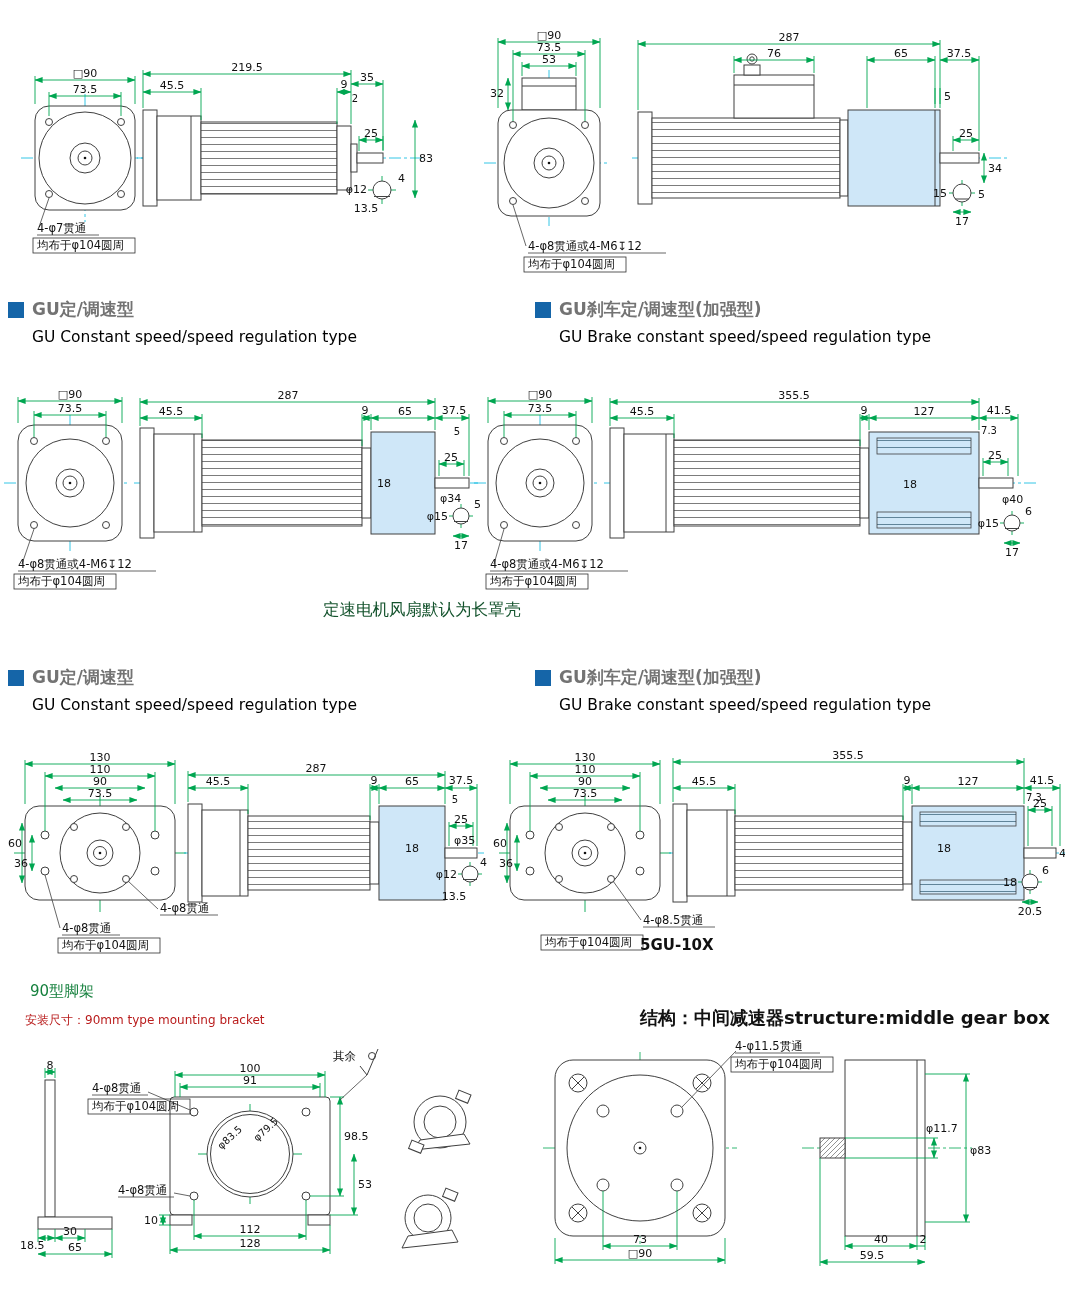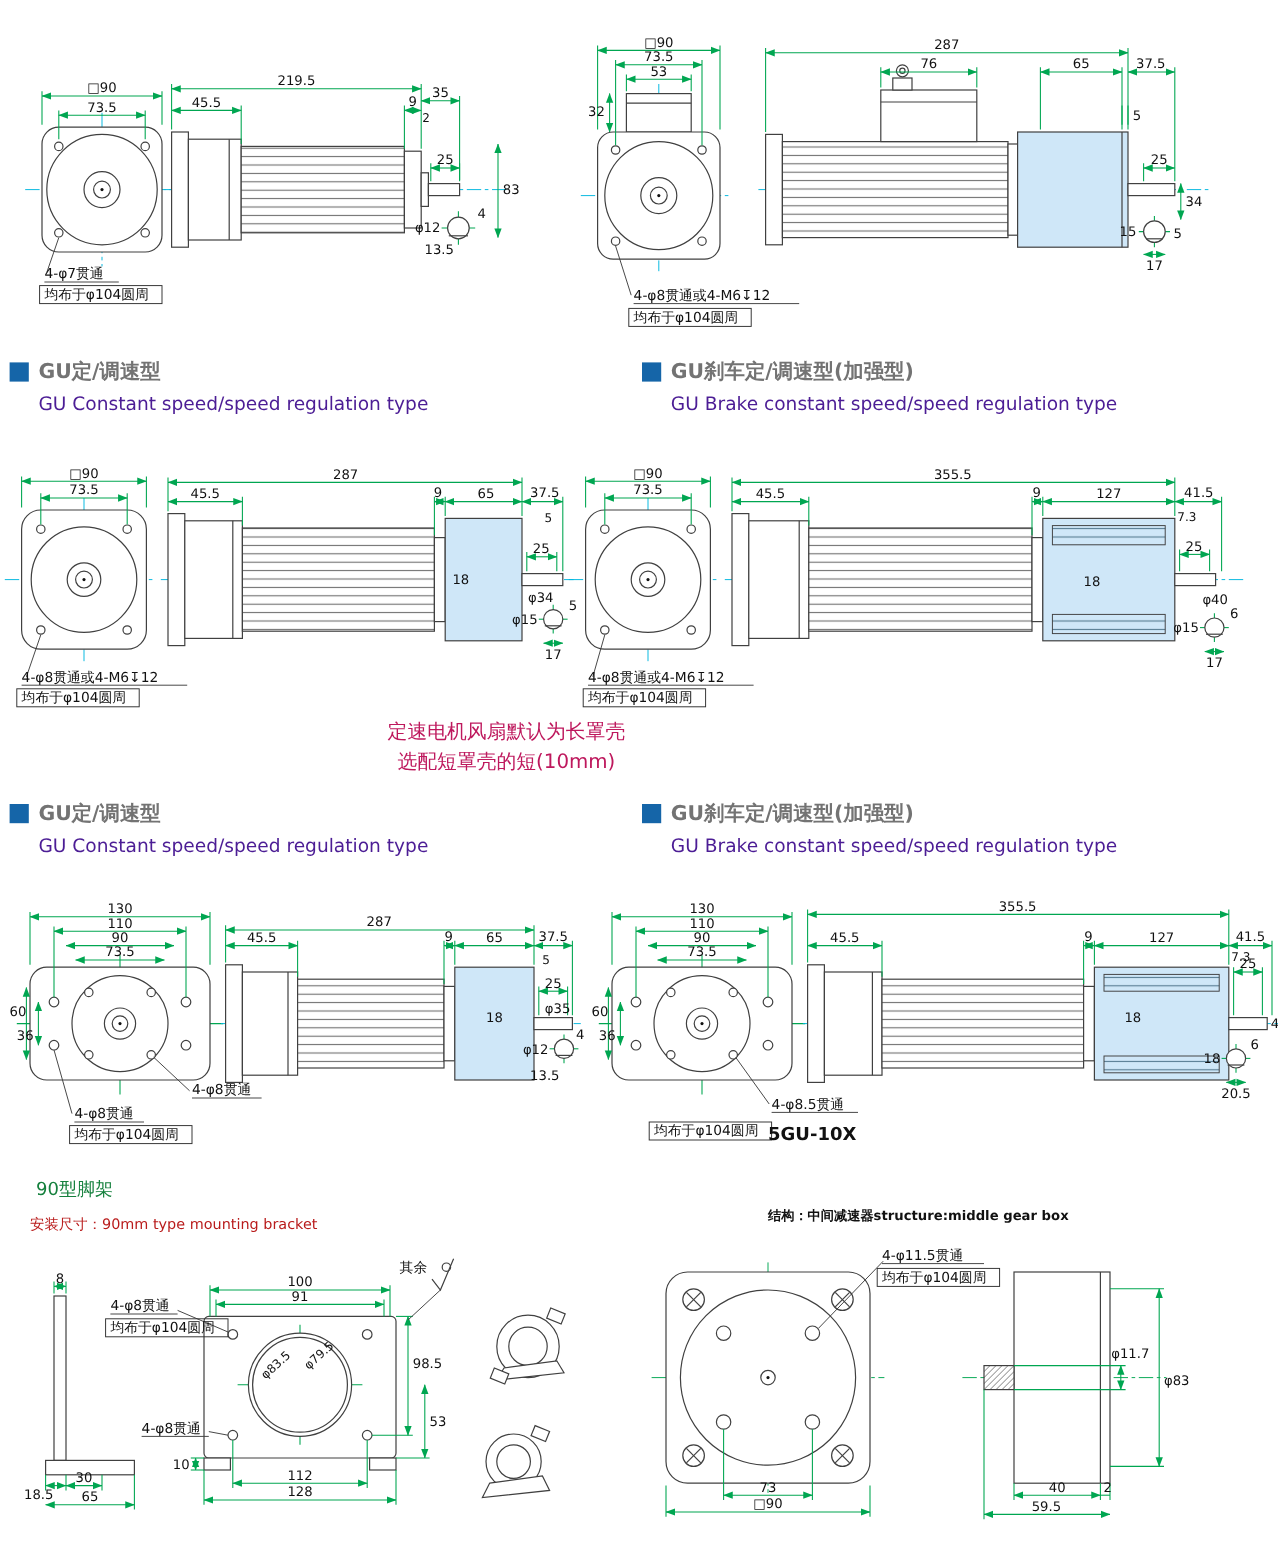--- a/index.html
+++ b/index.html
@@ -3,26 +3,26 @@
 <meta charset="utf-8">
 <style>
 *{margin:0;padding:0;box-sizing:border-box}
 body{background:#fff;font-family:"DejaVu Sans","Liberation Sans",sans-serif}
 #canvas{position:relative;width:1065px;height:1303px;background:#fff;overflow:hidden}
 .abs{position:absolute}
 .top-title{font-size:18px;color:#1a1a1a;letter-spacing:.2px}
 .sec-header .hd-row{display:flex;align-items:center;gap:8px}
 .bullet{width:16px;height:16px;background:#1565a8;flex:0 0 auto}
 .hd-cn{font-size:17px;font-weight:700;color:#737373}
-.hd-en{font-size:15.5px;color:#4c1d95;margin:7px 0 0 24px}
-.center-note{font-size:16.5px;line-height:25px;color:#be185d;text-align:center;width:280px}
+.hd-en{font-size:15.5px;color:#000000;margin:7px 0 0 24px}
+.center-note{font-size:16.5px;line-height:25px;color:#14532d;text-align:center;width:280px}
 .dwg-title{font-size:15px;color:#15803d}
 .dwg-title-b{font-size:15px;font-weight:700;color:#111}
 .dwg-sub{font-size:12px;color:#b91c1c}
-.dwg-sub-b{font-size:11px;font-weight:700;color:#111}
+.dwg-sub-b{font-size:18px;font-weight:700;color:#111}
 svg.dwg{position:absolute;overflow:visible}
 svg text{font-family:"DejaVu Sans","Liberation Sans",sans-serif;font-size:11px;fill:#111}
 svg text.sm{font-size:10px}
 svg text.nt{font-size:11.5px}
 .tm{text-anchor:middle}
 .te{text-anchor:end}
 .ol{stroke:#404040;stroke-width:1;fill:none}
 .olw{stroke:#404040;stroke-width:1;fill:#fff}
 .olr{stroke:#404040;stroke-width:1;fill:url(#ribs)}
 .shade{stroke:#404040;stroke-width:1;fill:#cfe7f8}
@@ -383,21 +383,20 @@
 <line class="lk" x1="26" y1="141" x2="16" y2="176"></line>
 <text class="nt" x="12" y="180">4-φ8贯通或4-M6↧12</text>
 <line class="lk" x1="12" y1="183" x2="150" y2="183"></line>
 <rect class="bx" x="8" y="186" width="102" height="15"></rect>
 <text class="nt" x="12" y="197">均布于φ104圆周</text>
 </g>
 </svg>
 
 <div class="abs center-note" style="left:282px;top:597px">
 <div>定速电机风扇默认为长罩壳</div>
-<div>选配短罩壳的短(10mm)</div>
 </div>
 
 <div class="abs sec-header" style="left:8px;top:666px">
 <div class="hd-row">
         <span class="bullet"></span>
         <span class="hd-cn">GU定/调速型</span>
       </div>
 <div class="hd-en">GU Constant speed/speed regulation type</div>
 </div>
 <div class="abs sec-header" style="left:535px;top:666px">

